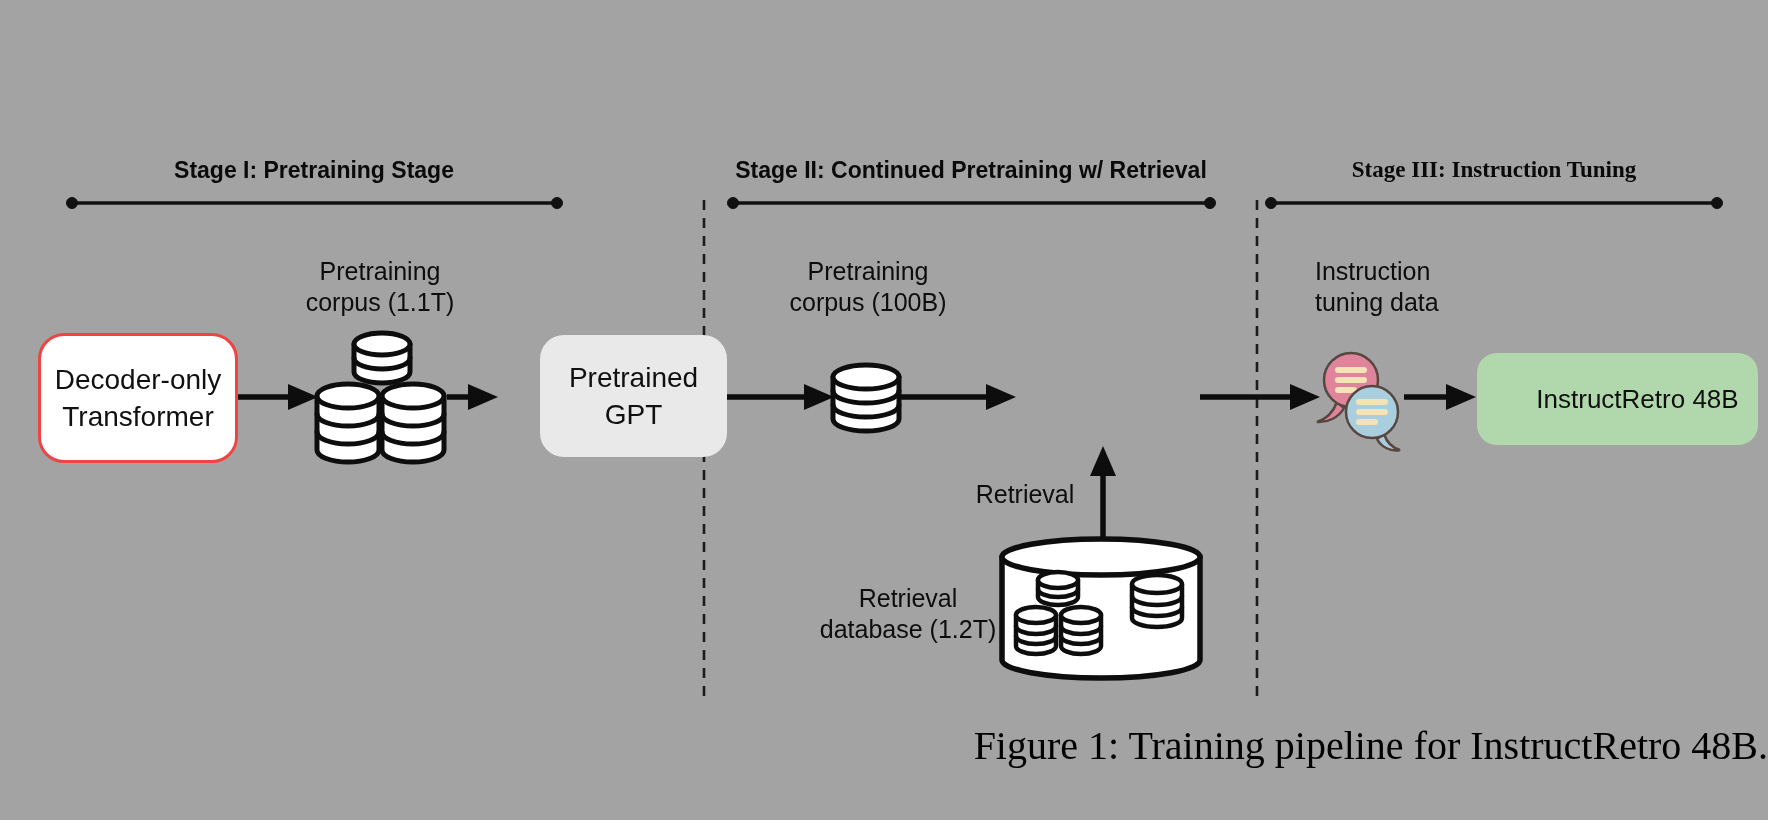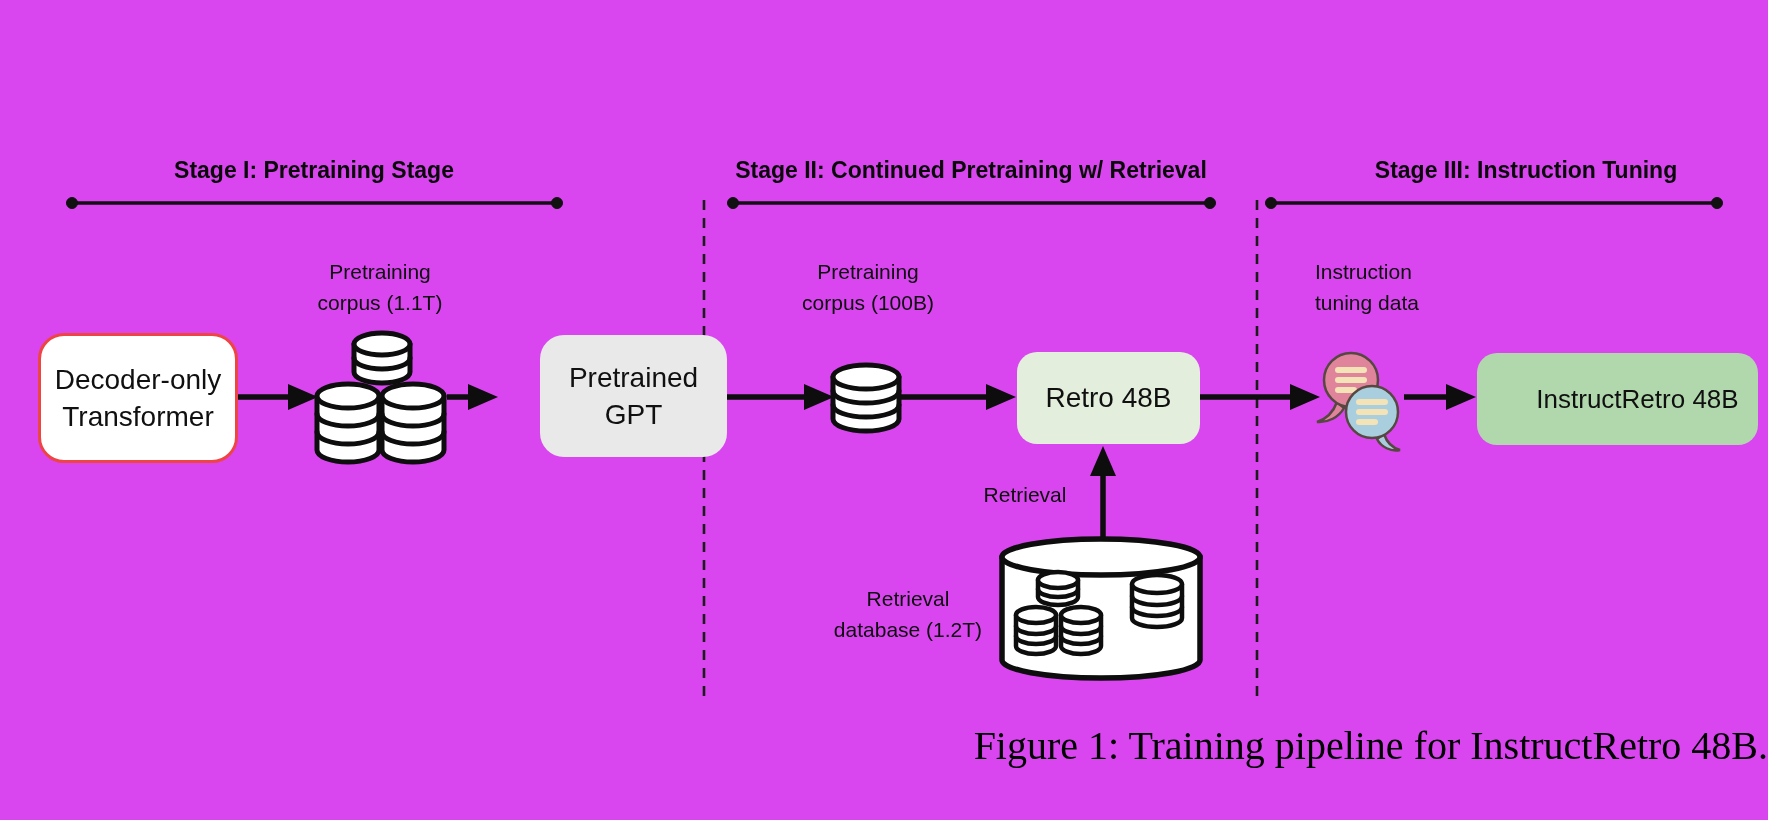--- a/index.html
+++ b/index.html
@@ -1,28 +1,28 @@
 <!DOCTYPE html>
 <html><head>
 <meta charset="utf-8">
 <style>
   html,body { margin:0; padding:0; background:#fff; }
   .page {
-    position:relative; width:1768px; height:820px; background:#d946ef;
+    position:relative; width:1768px; height:820px; background:#a3a3a3;
     font-family:"Liberation Sans", sans-serif; overflow:hidden;
   }
   .layer { position:absolute; left:0; top:0; }
 
   .stage-title {
     position:absolute; top:157px; transform:translateX(-50%);
     font-weight:bold; font-size:23px; color:#0a0a0a; white-space:nowrap;
   }
   #stage1-title { left:314px; }
   #stage2-title { left:971px; }
-  #stage3-title { left:1526px; }
+  #stage3-title { left:1494px;font-family:Liberation Serif, serif; }
 
   .node {
     position:absolute; display:flex; align-items:center; justify-content:center;
     text-align:center; color:#101010; white-space:pre-line;
   }
   .node-decoder {
     left:38px; top:333px; width:194px; height:124px;
     border:3px solid #ef4444; border-radius:26px; background:#fff;
     font-size:28px; line-height:37px;
   }
@@ -33,21 +33,21 @@
   .node-retro {
     left:1017px; top:352px; width:183px; height:92px;
     border-radius:20px; background:#e3eedd; font-size:28px;
   }
   .node-ir {
     left:1477px; top:353px; width:241px; height:92px;
     border-radius:20px; background:#b1d8ad; font-size:26px;padding-left:40px;
   }
 
   .lbl {
-    position:absolute; white-space:pre-line; font-size:21px; line-height:31px;
+    position:absolute; white-space:pre-line; font-size:25px; line-height:31px;
     color:#0d0d0d;
   }
   #lbl-corpus1   { left:255px; top:256px; width:250px; text-align:center; }
   #lbl-corpus2   { left:743px; top:256px; width:250px; text-align:center; }
   #lbl-instr     { left:1315px; top:256px; width:230px; text-align:left; }
   #lbl-retrieval { left:925px;  top:479px; width:200px; text-align:center; }
   #lbl-retrdb    { left:783px;  top:583px; width:250px; text-align:center; }
 
   .caption {
     position:absolute; left:0; top:722px; width:100%; text-align:right;
@@ -187,21 +187,20 @@
   </svg>
 
   <div class="stage-title" id="stage1-title">Stage I: Pretraining Stage</div>
   <div class="stage-title" id="stage2-title">Stage II: Continued Pretraining w/ Retrieval</div>
   <div class="stage-title" id="stage3-title">Stage III: Instruction Tuning</div>
 
   <div class="node node-decoder">Decoder-only
 Transformer</div>
   <div class="node node-gpt">Pretrained
 GPT</div>
-  <div class="node node-retro">Retro 48B</div>
   <div class="node node-ir">InstructRetro 48B</div>
 
   <div class="lbl" id="lbl-corpus1">Pretraining
 corpus (1.1T)</div>
   <div class="lbl" id="lbl-corpus2">Pretraining
 corpus (100B)</div>
   <div class="lbl" id="lbl-instr">Instruction
 tuning data</div>
   <div class="lbl" id="lbl-retrieval">Retrieval</div>
   <div class="lbl" id="lbl-retrdb">Retrieval

